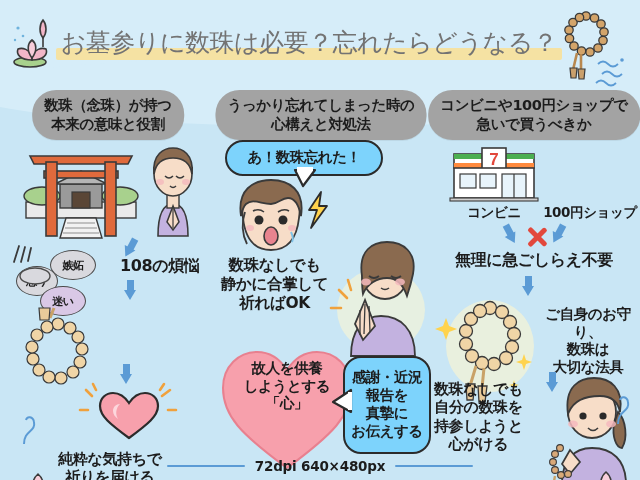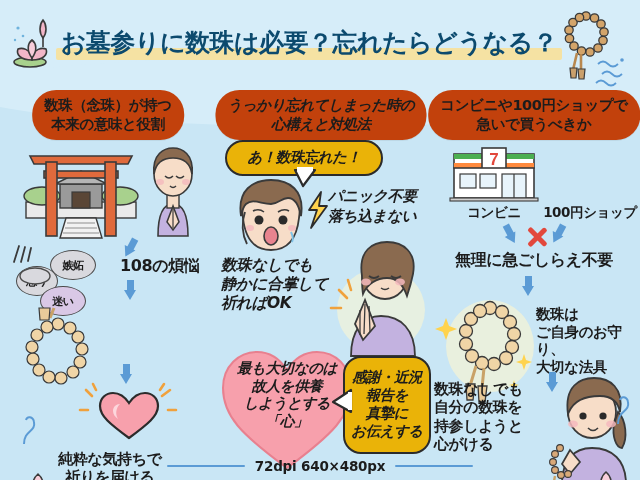--- a/index.html
+++ b/index.html
@@ -22,47 +22,47 @@
   }
   .title-wrap{
     position:absolute;left:54px;top:16px;width:510px;height:52px;
     display:flex;align-items:center;justify-content:center;z-index:4;
   }
   .title-hl{
     position:absolute;left:56px;top:48px;width:506px;height:12px;
     background:#f5e2a3;border-radius:2px;z-index:3;
   }
   .title{
-    font-size:25px;font-weight:700;color:#0c4a6e;letter-spacing:-0.5px;
+    font-size:25px;font-weight:400;color:#737373;letter-spacing:-0.5px;
     white-space:nowrap;line-height:1;
   }
   .lotus-top{position:absolute;left:10px;top:14px;z-index:5;}
   .juzu-top{position:absolute;left:560px;top:8px;z-index:5;}
   .waves-top{position:absolute;left:596px;top:54px;z-index:5;}
 
   
   .col{position:absolute;top:88px;width:212px;height:392px;}
   .col1{left:2px;}
-  .col2{left:215px;font-style:italic;}
+  .col2{left:215px;}
   .col3{left:428px;}
 
   .chip{
     position:absolute;left:50%;transform:translateX(-50%);top:2px;
-    background:#c2410c;border-radius:24px;
+    background:#a3a3a3;border-radius:24px;
     padding:6px 12px 7px;text-align:center;
     box-shadow:0 1px 0 rgba(0,0,0,.06);
     white-space:nowrap;
   }
   .chip span{
     display:block;font-size:14.5px;font-weight:700;color:#1c1c1c;
     line-height:1.28;letter-spacing:-0.4px;
   }
 
   .txt{position:absolute;font-weight:700;color:#1c1c1c;letter-spacing:-0.4px;}
-  .txt span{display:block;line-height:1.22;}
+  .txt span{display:block;line-height:1.22;text-align:center;}
   .arrow-d{
     position:absolute;width:13px;height:20px;
   }
   .arrow-d::before{
     content:"";position:absolute;left:3px;top:0;width:7px;height:11px;background:#5b9bd5;
   }
   .arrow-d::after{
     content:"";position:absolute;left:0;top:10px;
     border-left:6.5px solid transparent;border-right:6.5px solid transparent;
     border-top:10px solid #5b9bd5;
@@ -81,21 +81,21 @@
   .cloud::before,.cloud::after{
     content:"";position:absolute;border-radius:50%;border:1.6px solid #4a4a4a;
   }
   .cl-gray{background:#d9d9de;}
   .cl-gray::before,.cl-gray::after{background:#d9d9de;}
   .cl-purple{background:#d9c8e6;}
   .cl-purple::before,.cl-purple::after{background:#d9c8e6;}
 
   
   .bubble{
-    position:absolute;background:#eab308;border:2.2px solid #2b2b2b;border-radius:18px;
+    position:absolute;background:#7dd3fc;border:2.2px solid #2b2b2b;border-radius:18px;
     display:flex;align-items:center;justify-content:center;text-align:center;
   }
   .bubble b{font-size:14.5px;font-weight:700;color:#1c1c1c;line-height:1.24;letter-spacing:-0.5px;display:block;}
 
   
   .marker{position:absolute;}
   .marker .ln{
     position:relative;display:inline-block;font-size:15px;font-weight:700;
     color:#1c1c1c;letter-spacing:-0.5px;line-height:1.34;padding:0 1px;
   }
@@ -340,24 +340,20 @@
         <path d="M60 54 q3 6 1 10" stroke="#7ec3e8" stroke-width="2" fill="none"></path>
       </svg>
     </div>
 
     <div class="deco" style="left:92px;top:104px;">
       <svg width="24" height="38" viewBox="0 0 24 38">
         <path d="M14 0 L2 18 L10 18 L4 36 L20 14 L12 14 Z" fill="#ffd34d" stroke="#2b2b2b" stroke-width="1.8" stroke-linejoin="round"></path>
       </svg>
     </div>
 
-    <div class="marker" style="left:112px;top:98px;">
-      <div><span class="ln">パニック不要</span></div>
-      <div><span class="ln">落ち込まない</span></div>
-    </div>
 
     <div class="txt" style="left:6px;top:168px;font-size:15.5px;">
       <span>数珠なしでも</span>
       <span>静かに合掌して</span>
       <span>祈ればOK</span>
     </div>
 
     <div class="deco" style="left:118px;top:152px;">
       <svg width="94" height="118" viewBox="0 0 94 118">
         <ellipse cx="48" cy="70" rx="44" ry="42" fill="#fff7cf" opacity=".55"></ellipse>
@@ -374,21 +370,20 @@
         <path d="M14 58 L6 50 M18 50 L15 40 M8 68 L-2 68" stroke="#f0a13c" stroke-width="2.6" stroke-linecap="round"></path>
       </svg>
     </div>
 
     <div class="deco" style="left:2px;top:252px;">
       <svg width="140" height="132" viewBox="0 0 140 132">
         <path d="M70 128 C24 94 6 76 6 48 C6 26 22 12 40 12 C53 12 63 19 70 30 C77 19 87 12 100 12 C118 12 134 26 134 48 C134 76 116 94 70 128 Z" fill="#f7a0ac" stroke="#e8808f" stroke-width="2"></path>
       </svg>
     </div>
     <div class="txt" style="left:10px;top:272px;font-size:14.5px;text-align:center;width:124px;">
-      <span>最も大切なのは</span>
       <span>故人を供養</span>
       <span>しようとする</span>
       <span>「心」</span>
     </div>
 
     <div class="bubble" style="left:128px;top:268px;width:84px;height:94px;flex-direction:column;">
       <b>感謝・近況</b>
       <b>報告を</b>
       <b>真摯に</b>
       <b>お伝えする</b>
@@ -455,22 +450,22 @@
         <path d="M38 72 L32 92 M46 74 L44 94" stroke="#c9a267" stroke-width="3" fill="none"></path>
         <path d="M28 90 L37 90 L35 106 L29 106 Z" fill="#e9cb9a" stroke="#3a3a3a" stroke-width="1.3"></path>
         <path d="M40 92 L49 92 L47 108 L41 108 Z" fill="#e9cb9a" stroke="#3a3a3a" stroke-width="1.3"></path>
         <path d="M8 24 L11 32 L19 35 L11 38 L8 46 L5 38 L-3 35 L5 32 Z" fill="#ffd34d"></path>
         <path d="M86 60 L88 66 L94 68 L88 70 L86 76 L84 70 L78 68 L84 66 Z" fill="#ffd34d"></path>
         <path d="M76 86 L77 90 L81 91 L77 92 L76 96 L75 92 L71 91 L75 90 Z" fill="#ffd34d"></path>
       </svg>
     </div>
 
     <div class="txt" style="left:108px;top:218px;font-size:14.5px;">
+      <span>ご自身のお守り、</span>
       <span>数珠は</span>
-      <span>ご自身のお守り、</span>
       <span>大切な法具</span>
     </div>
 
     <div class="arrow-d" style="left:118px;top:284px;"></div>
 
     <div class="txt" style="left:6px;top:292px;font-size:15px;">
       <span>数珠なしでも</span>
       <span>自分の数珠を</span>
       <span>持参しようと</span>
       <span>心がける</span>

